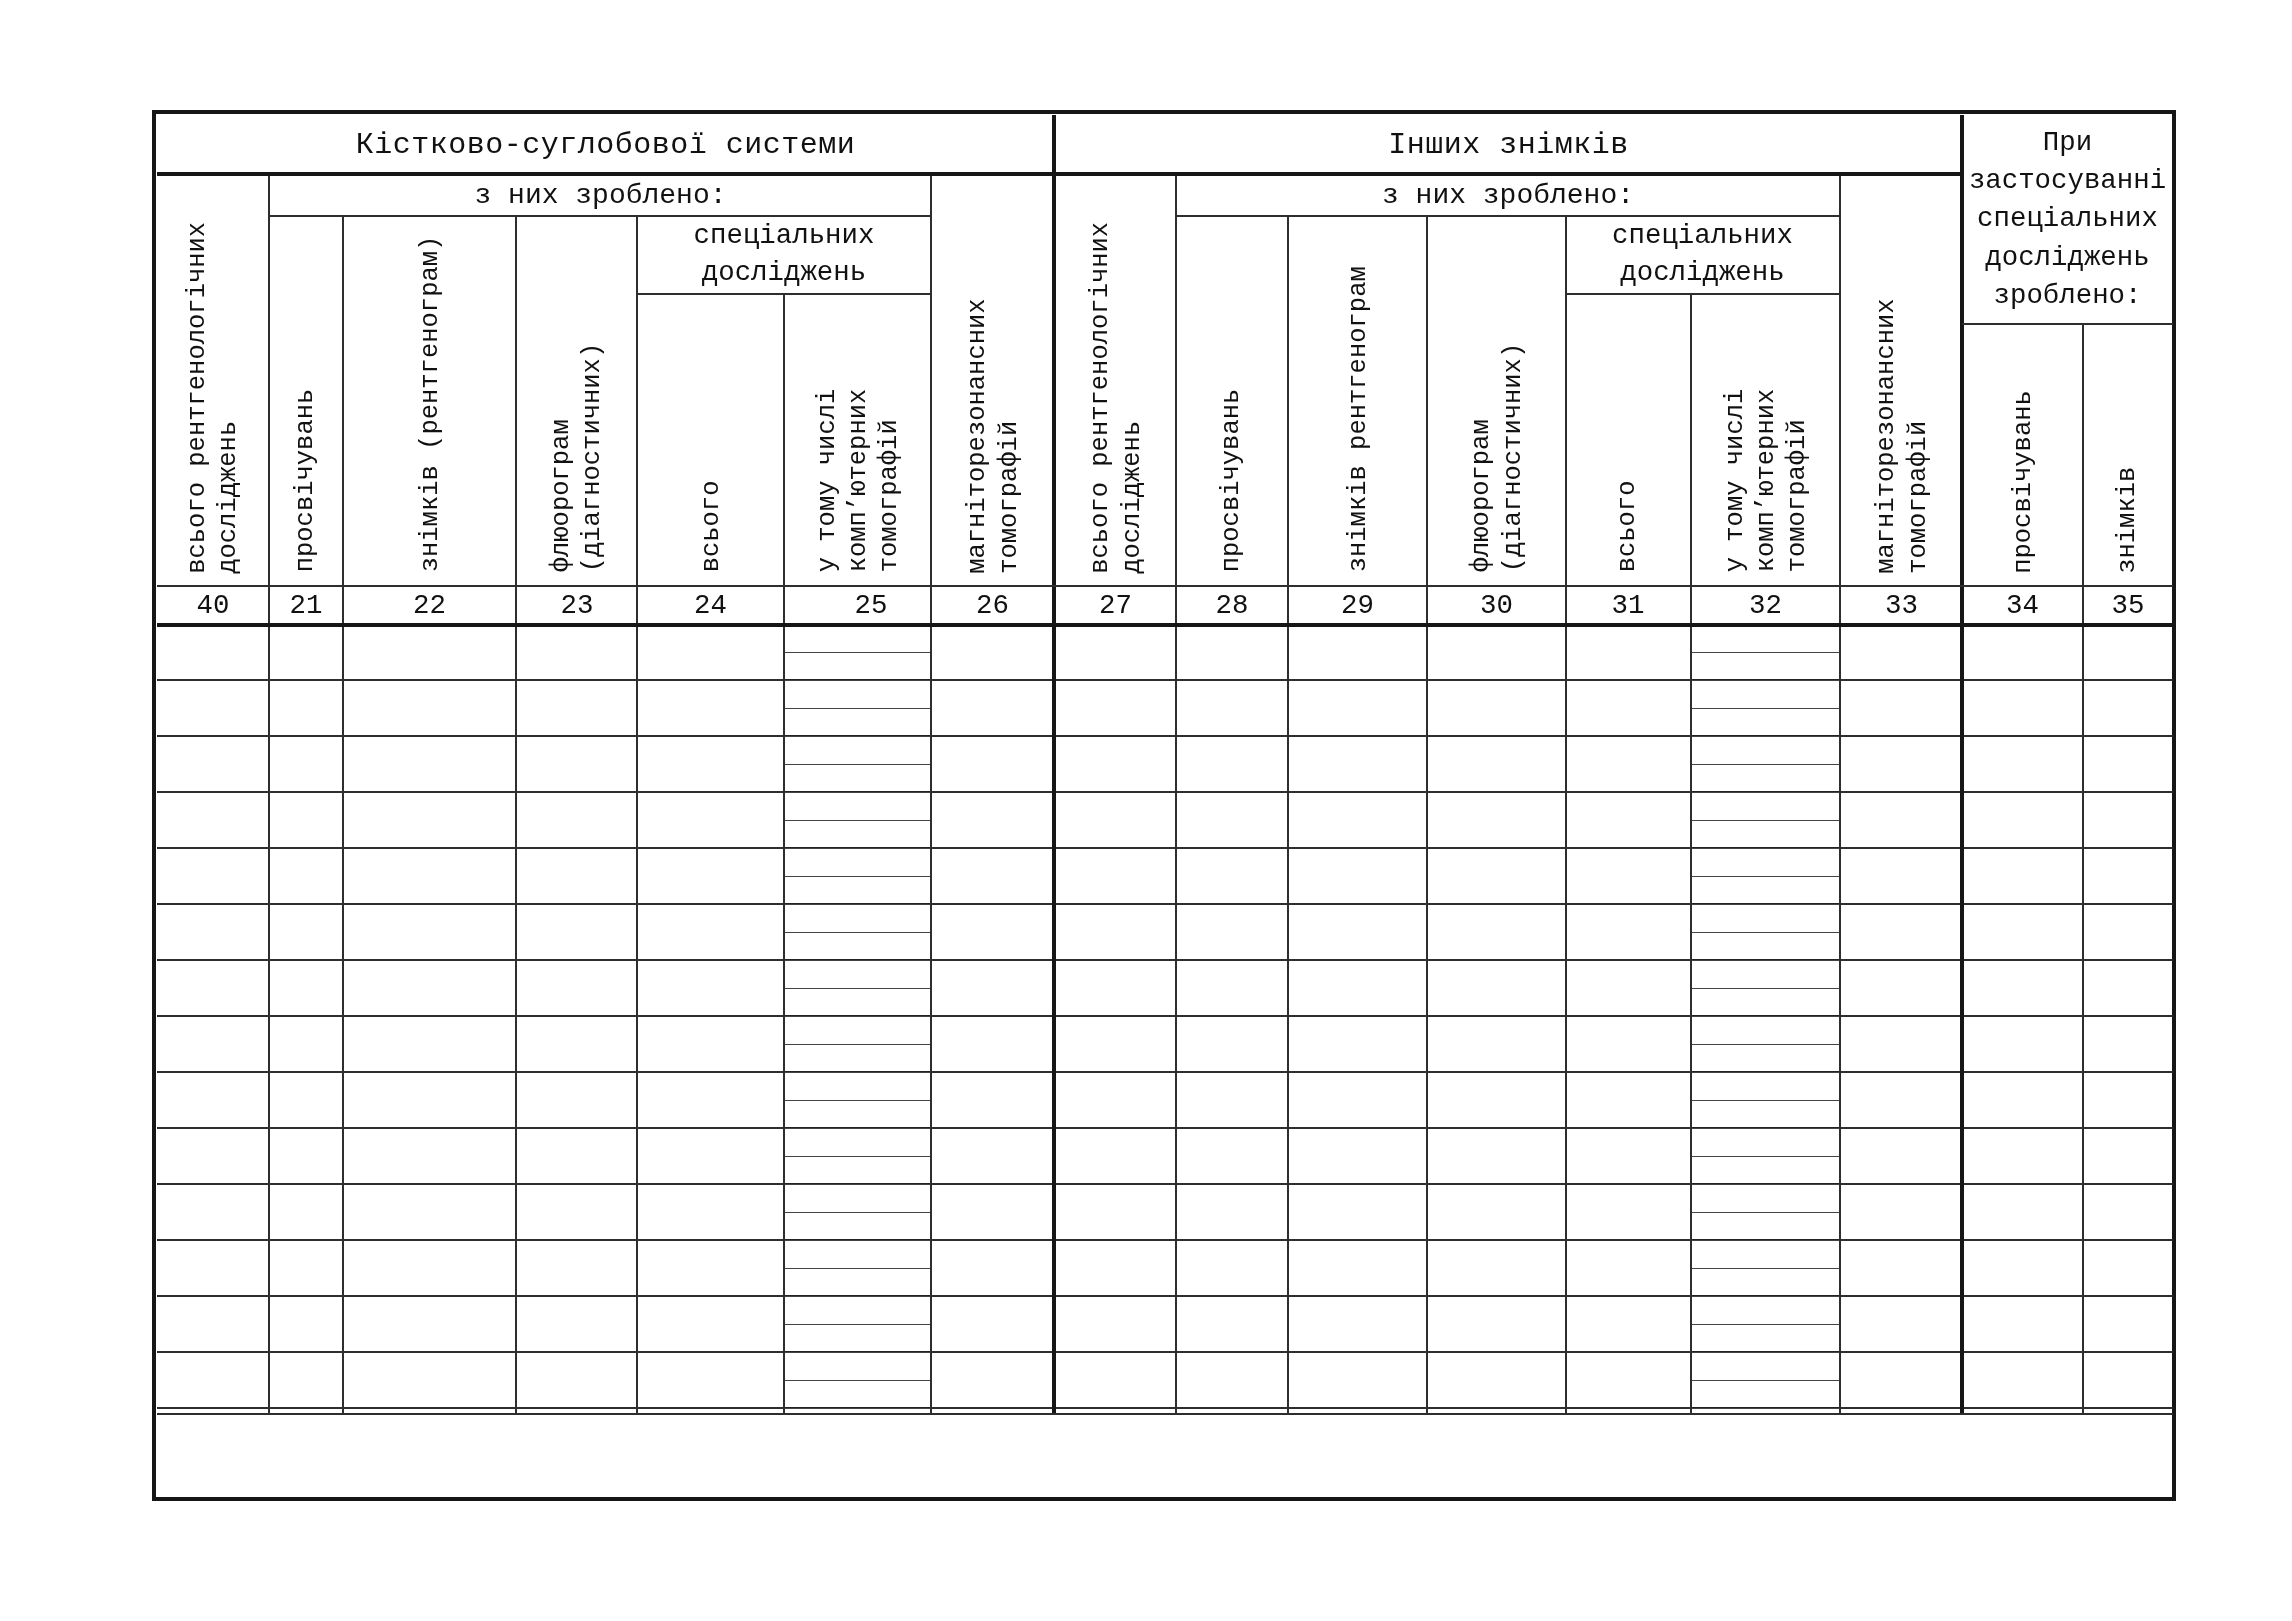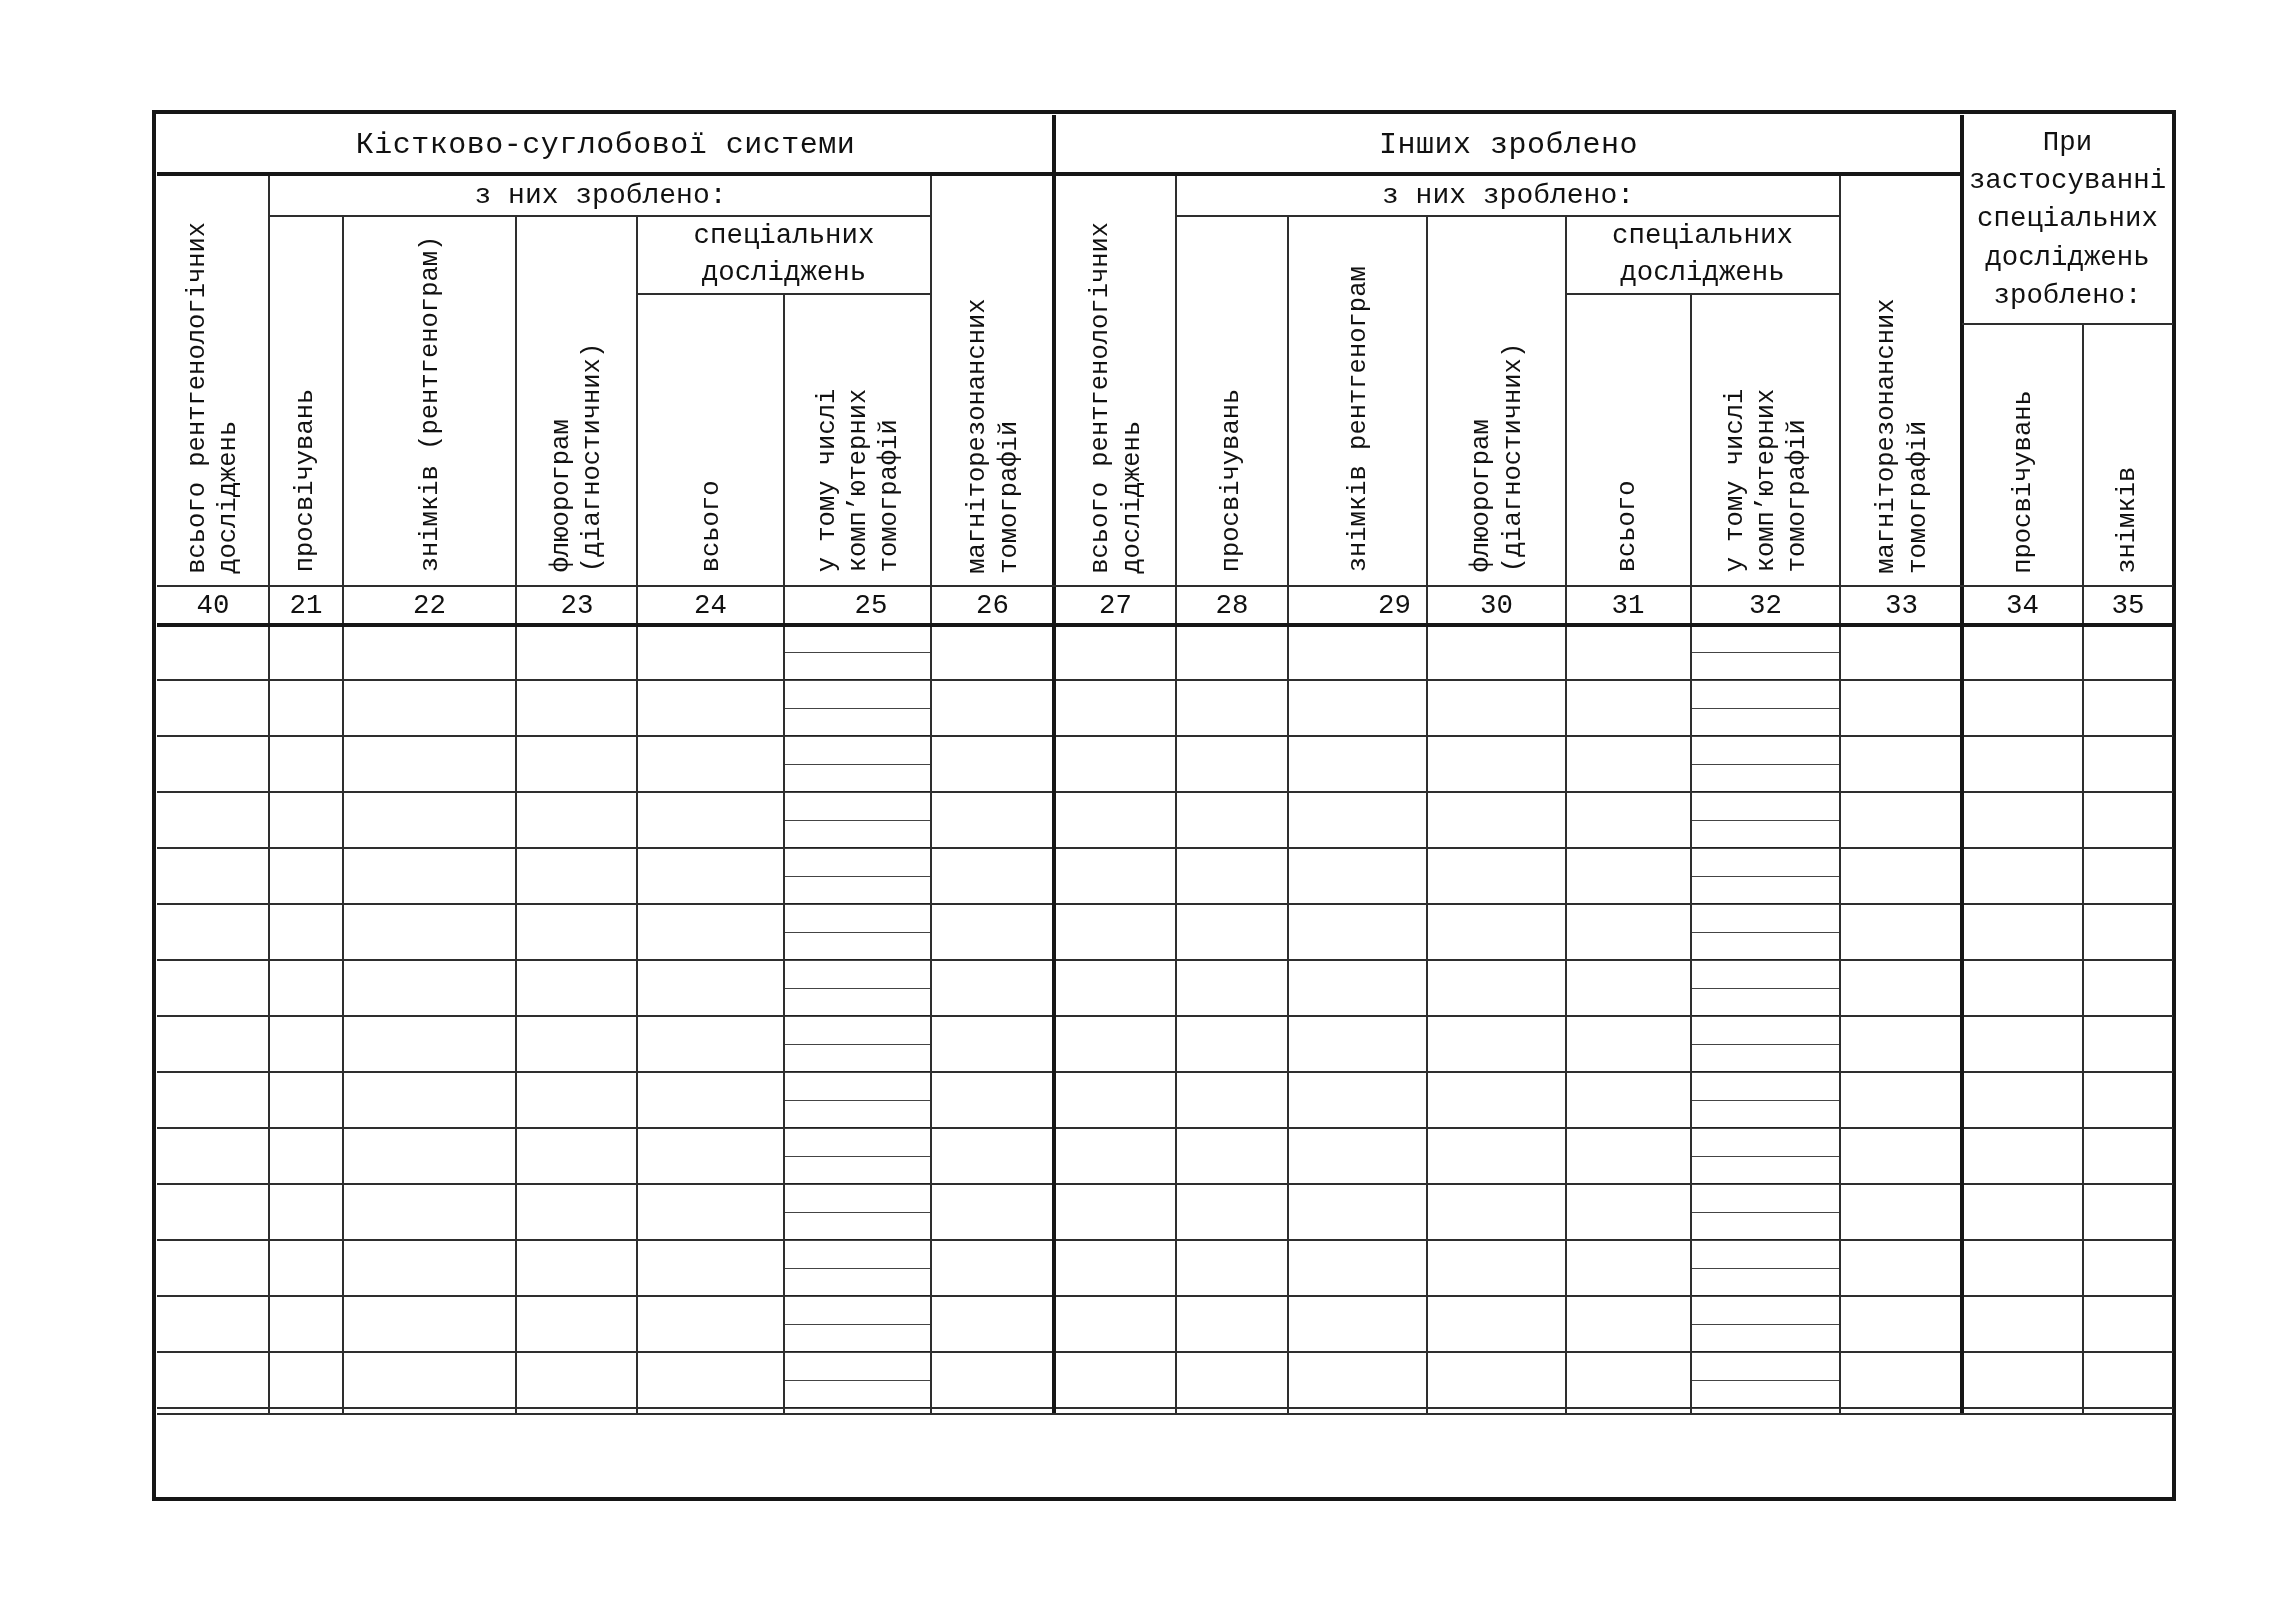--- a/index.html
+++ b/index.html
@@ -31,21 +31,21 @@
   .sigline{position:absolute;left:302px;top:56px;width:1056px;height:0;border-top:2.5px solid #222;}
 </style>
 </head>
 <body>
 
 <div class="page">
   <div class="tbl">
     <div class="frame"></div>
 
     <div class="cell group-title" style="left:0;top:0;width:897px;height:59px;">Кістково-суглобової системи</div>
-    <div class="cell group-title" style="left:897px;top:0;width:909px;height:59px;">Інших зроблено</div>
+    <div class="cell group-title" style="left:897px;top:0;width:909px;height:59px;">Інших знімків</div>
     <div class="cell gspecial" style="left:1805px;top:0;width:211px;height:209px;">При
 застосуванні
 спеціальних
 досліджень
 зроблено:</div>
 
     <div class="cell subhead" style="left:112px;top:59px;width:663px;height:42px;">з них зроблено:</div>
     <div class="cell subhead" style="left:1019px;top:59px;width:664px;height:42px;">з них зроблено:</div>
 
     <div class="cell spec" style="left:480px;top:101px;width:294px;height:78px;">спеціальних
@@ -101,21 +101,21 @@
         <div class="numcell" style="left: 897px; width: 123px;">27</div>
         <div class="bodycol" style="left: 897px; width: 123px;"></div>
         <div class="vcell" style="left: 1019px; top: 101px; width: 112px; height: 370px;">
           <div class="vtext" style="width: 370px; height: 112px;">просвічувань</div>
         </div>
         <div class="numcell" style="left: 1019px; width: 112px;">28</div>
         <div class="bodycol" style="left: 1019px; width: 112px;"></div>
         <div class="vcell" style="left: 1131px; top: 101px; width: 139px; height: 370px;">
           <div class="vtext" style="width: 370px; height: 139px;">знімків рентгенограм</div>
         </div>
-        <div class="numcell" style="left: 1131px; width: 139px; margin-left: 37px;">29</div>
+        <div class="numcell" style="left: 1131px; width: 139px;">29</div>
         <div class="bodycol" style="left: 1131px; width: 139px;"></div>
         <div class="vcell" style="left: 1270px; top: 101px; width: 139px; height: 370px;">
           <div class="vtext" style="width: 370px; height: 139px;">флюорограм
 (діагностичних)</div>
         </div>
         <div class="numcell" style="left: 1270px; width: 139px;">30</div>
         <div class="bodycol" style="left: 1270px; width: 139px;"></div>
         <div class="vcell" style="left: 1409px; top: 179px; width: 124px; height: 292px;">
           <div class="vtext" style="width: 292px; height: 124px;">всього</div>
         </div>

